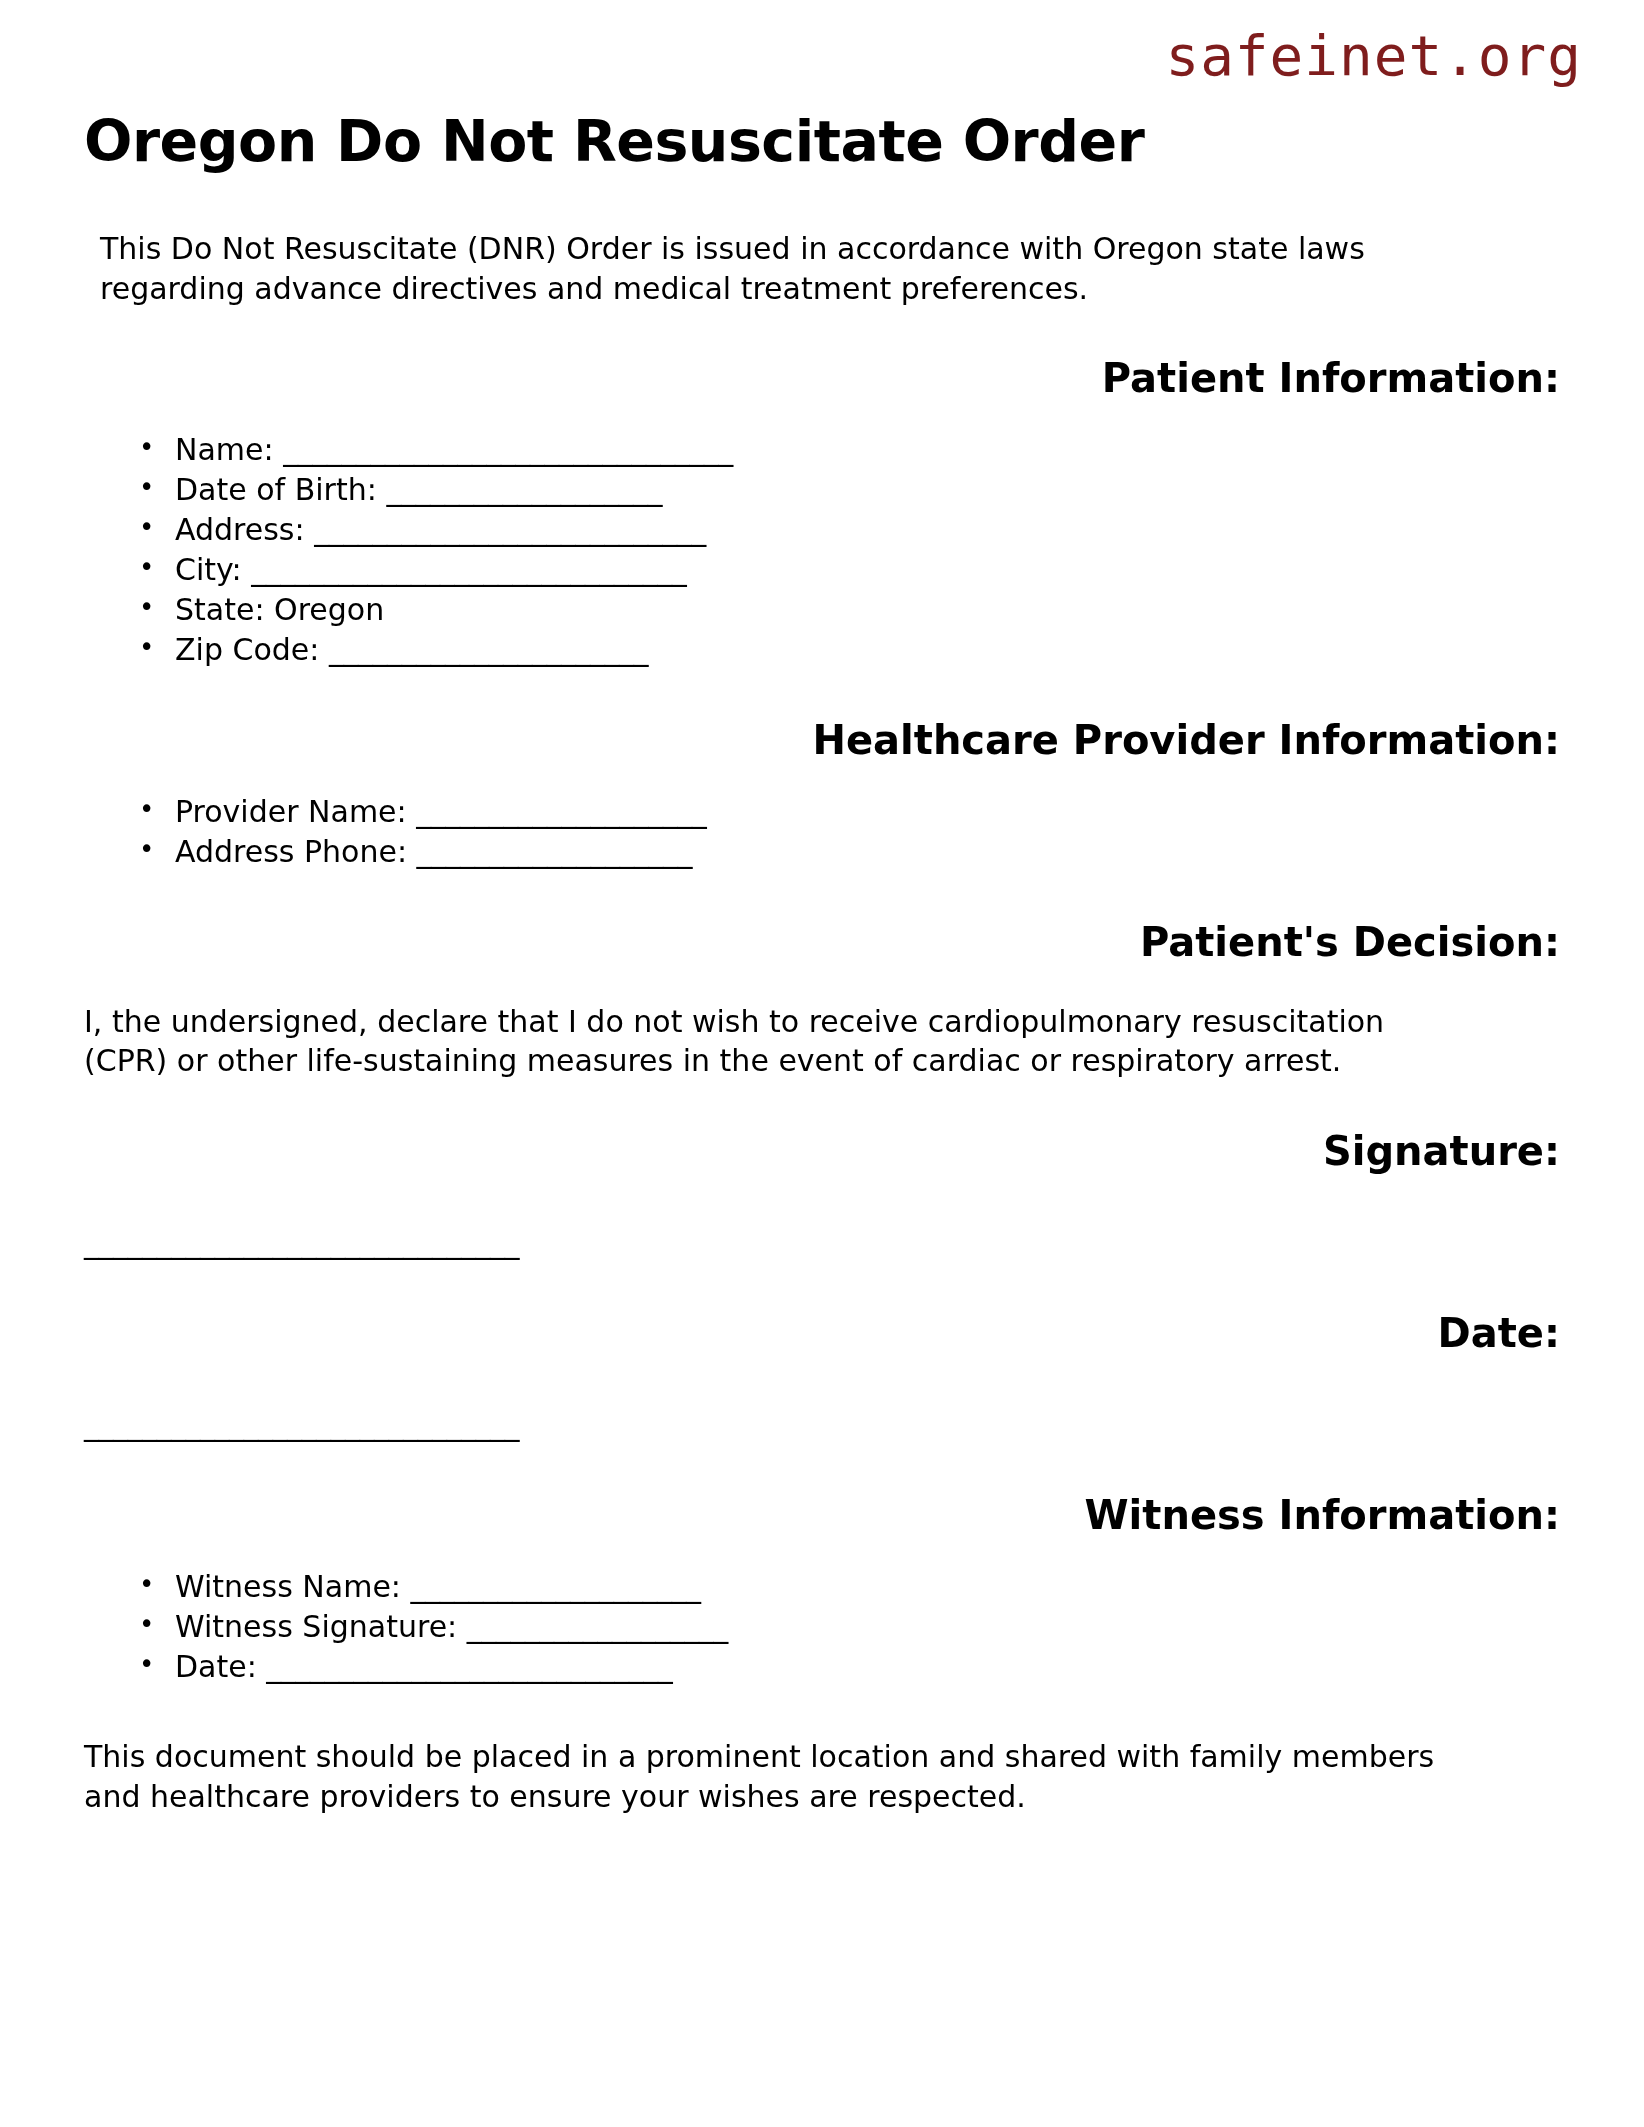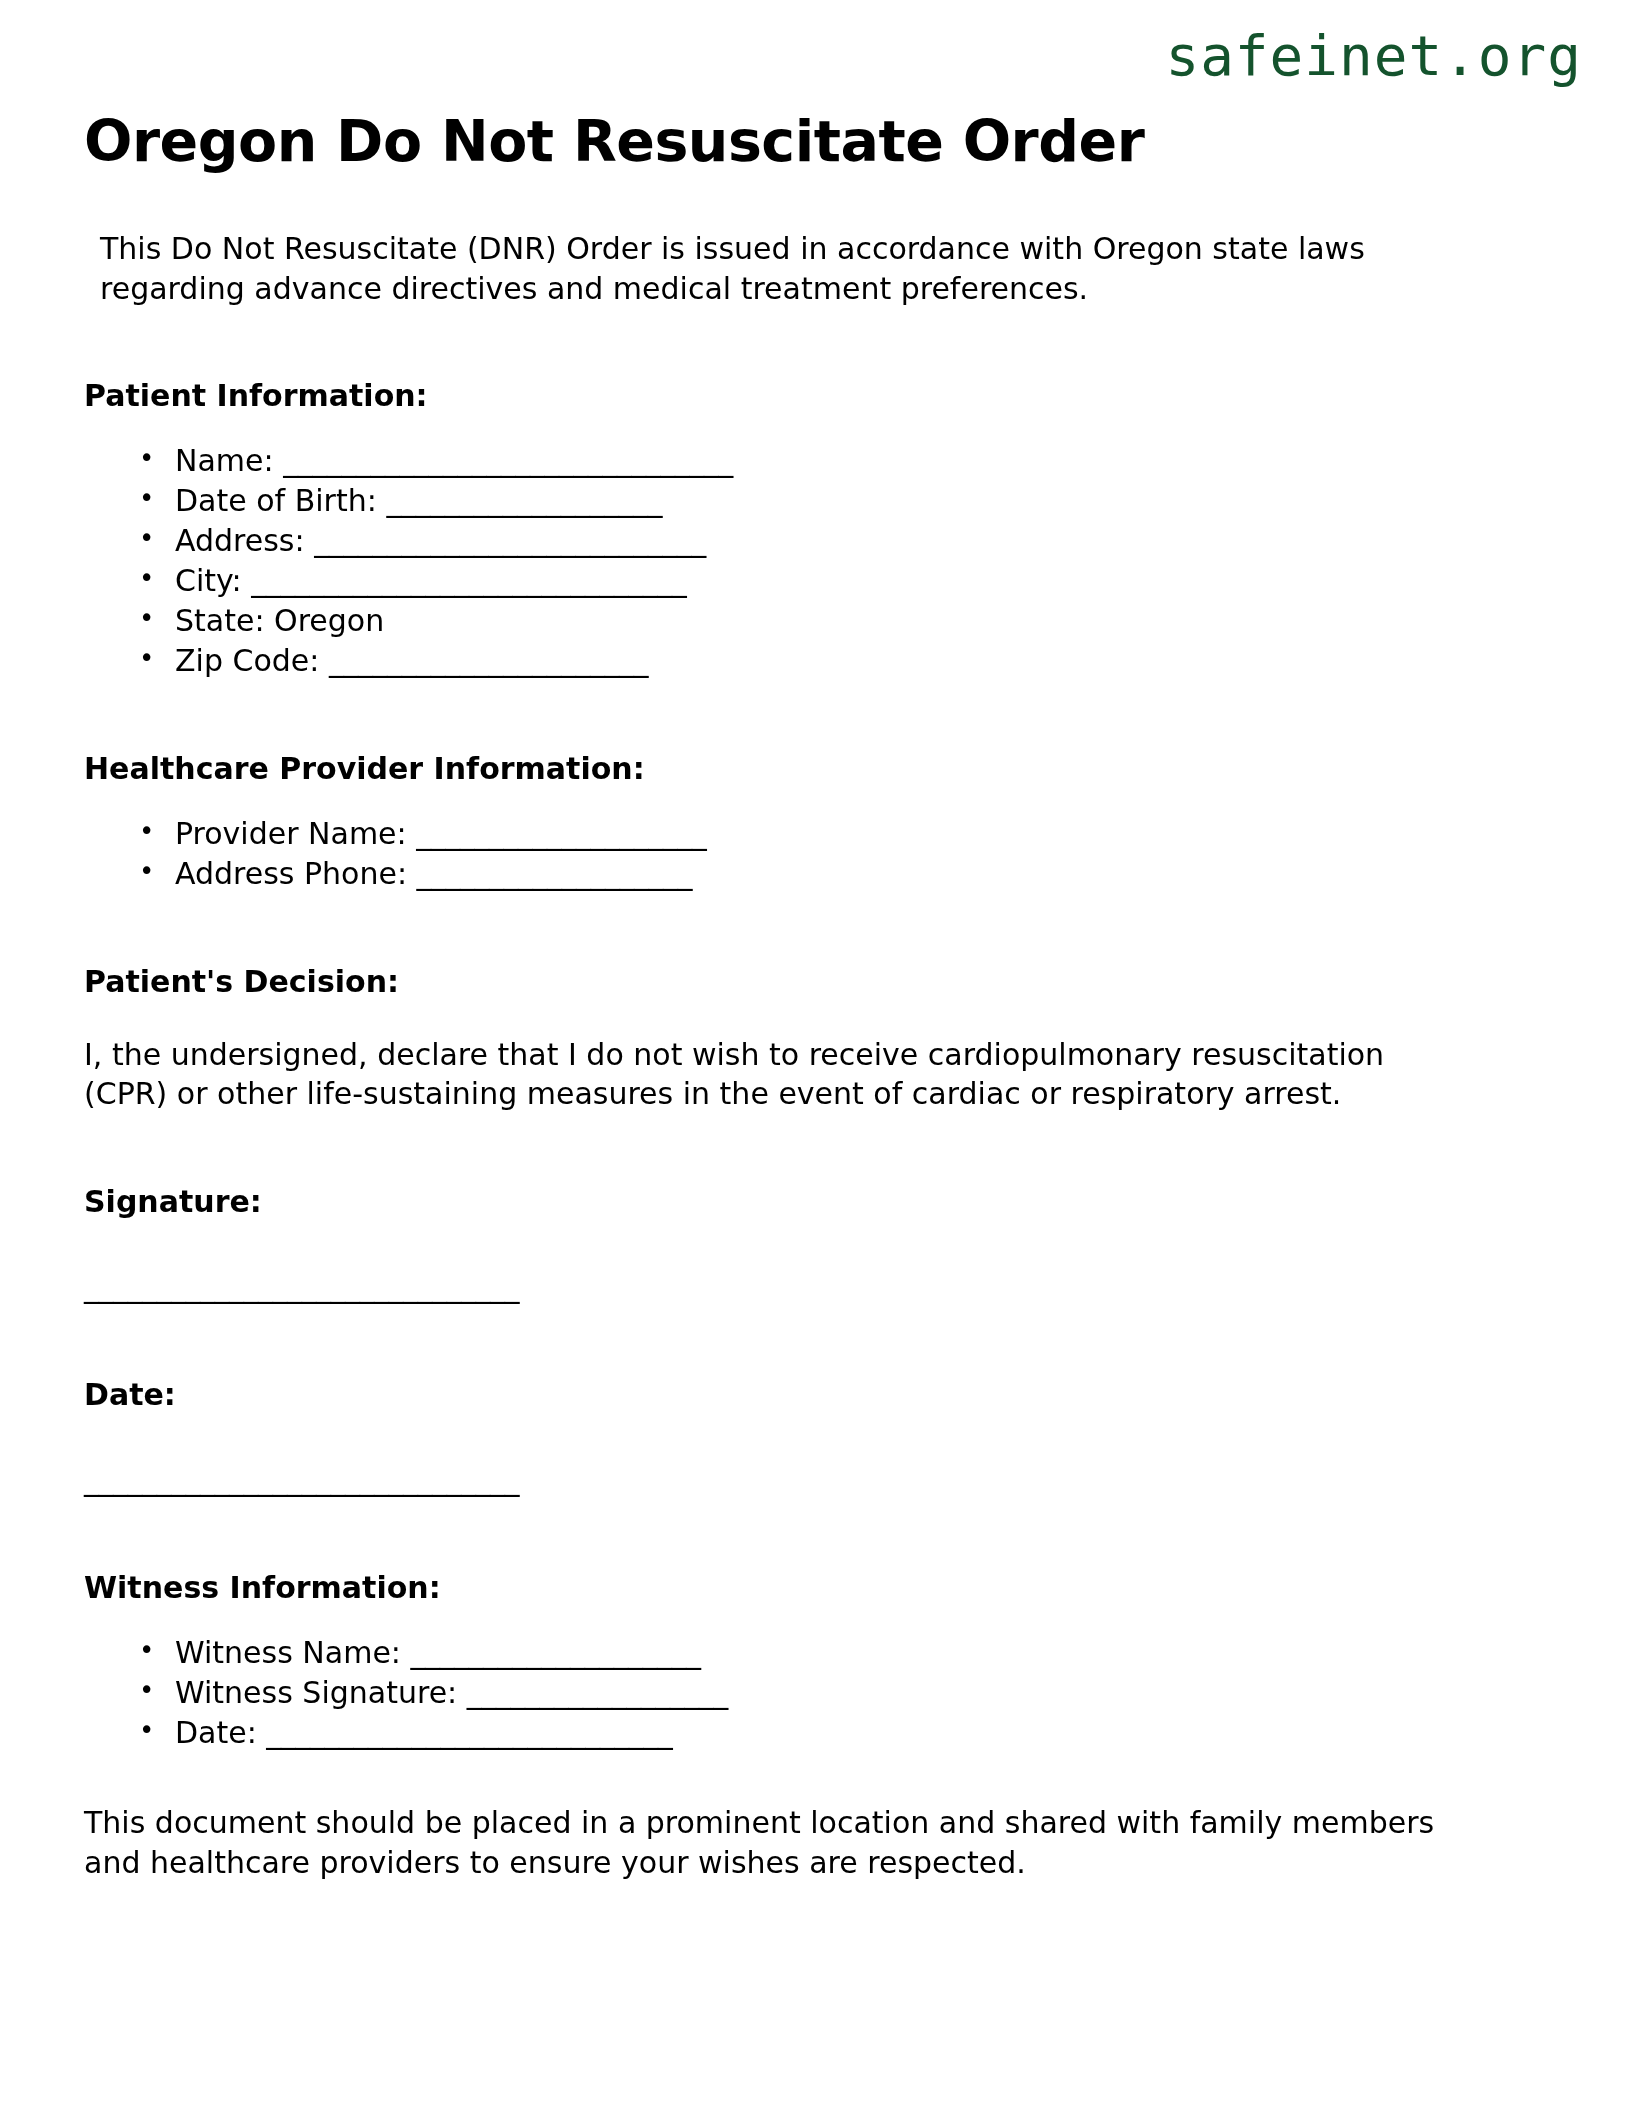--- a/index.html
+++ b/index.html
@@ -17,21 +17,21 @@
     font-family: "DejaVu Sans", "Liberation Sans", sans-serif;
     color: #000000;
   }
   .watermark {
     position: absolute;
     top: 28px;
     right: 62px;
     font-family: "DejaVu Sans Mono", "Liberation Mono", monospace;
     font-size: 56px;
     letter-spacing: 1px;
-    color: #14532d;
+    color: #7f1d1d;
     line-height: 1;
     white-space: nowrap;
   }
   .content {
     position: absolute;
     left: 84px;
     top: 110px;
     width: 1476px;
   }
   h1.doc-title {
@@ -45,24 +45,25 @@
   }
   .intro {
     font-size: 30px;
     line-height: 1.33;
     margin-top: 56px;
     margin-bottom: 0;
     max-width: 1340px;
     margin-left: 16px;
   }
   h2.section-heading {
-    font-size: 30px;
+    font-size: 40px;
     font-weight: bold;
-    margin: 68px 0 0 0;
+    margin: 44px 0 0 0;
     line-height: 1.3;
+    text-align: right;
   }
   ul.field-list {
     list-style: none;
     margin: 26px 0 0 0;
     padding: 0 0 0 55px;
   }
   ul.field-list li {
     position: relative;
     font-size: 30px;
     line-height: 1.33;

